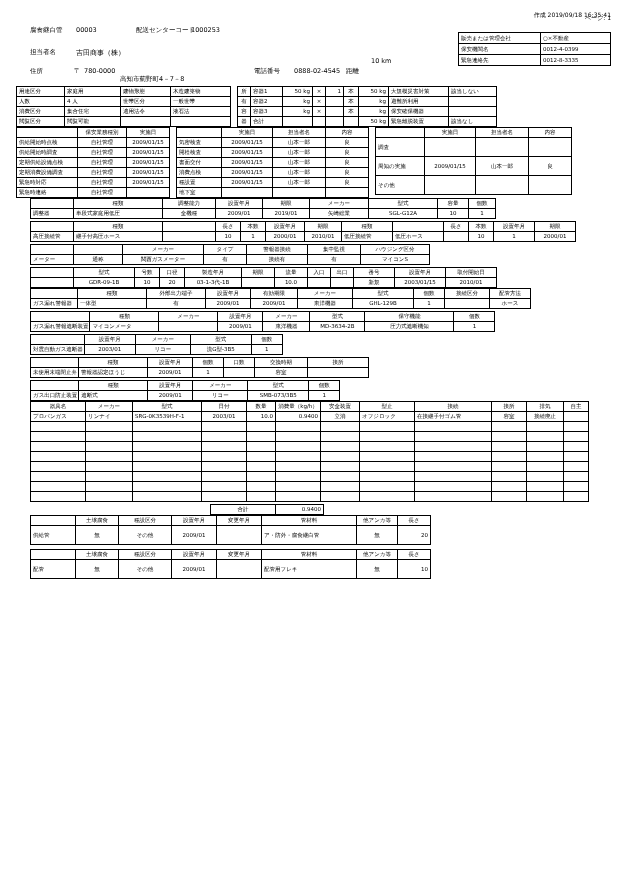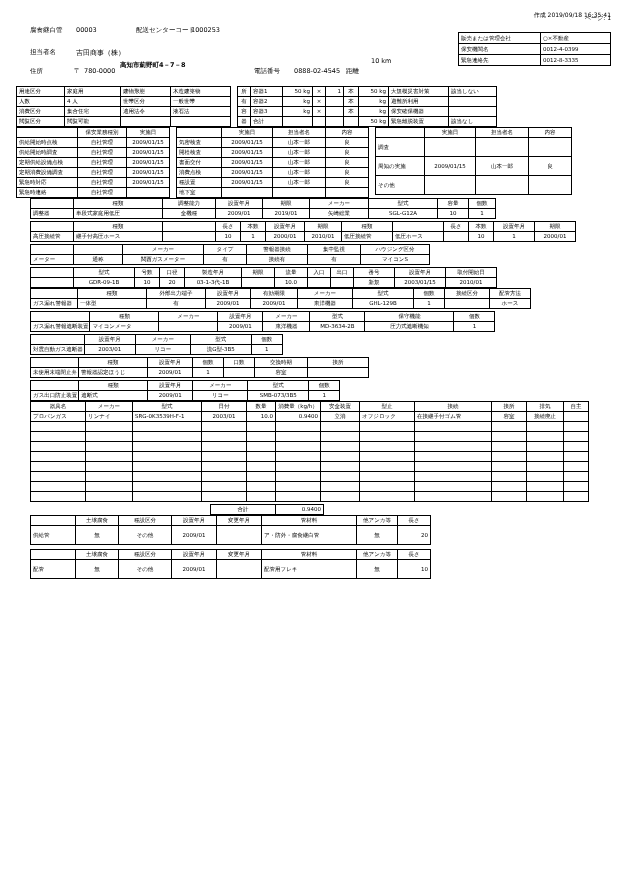--- a/index.html
+++ b/index.html
@@ -43,21 +43,21 @@
     <div class="ti-line" style="left:60px;top:2px;">00003</div>
     <div class="ti-line" style="left:120px;top:2px;">配送センターコード</div>
     <div class="ti-line" style="left:175px;top:2px;">1000253</div>
 
     <div class="ti-line" style="left:14px;top:24px;">担当者名</div>
     <div class="ti-line" style="left:60px;top:24px;font-size:7px;">吉田商事（株）</div>
 
     <div class="ti-line" style="left:14px;top:43px;">住所</div>
     <div class="ti-line" style="left:58px;top:43px;">〒</div>
     <div class="ti-line" style="left:68px;top:43px;">780-0000</div>
-    <div class="ti-line" style="left:104px;top:37px;font-weight:bold;">高知市薊野町4－7－8</div>
+    <div class="ti-line" style="left:104px;top:51px;">高知市薊野町4－7－8</div>
     <div class="ti-line" style="left:238px;top:43px;">電話番号</div>
     <div class="ti-line" style="left:278px;top:43px;">0888-02-4545</div>
     <div class="ti-line" style="left:330px;top:43px;">距離</div>
     <div class="ti-line" style="left:355px;top:33px;">10 km</div>
 
     <table class="g co-box">
       <tbody>
           <tr>
         <td style="width:78px" class="l">販売または管理会社</td>
         <td style="width:66px" class="l">○×不動産</td>

